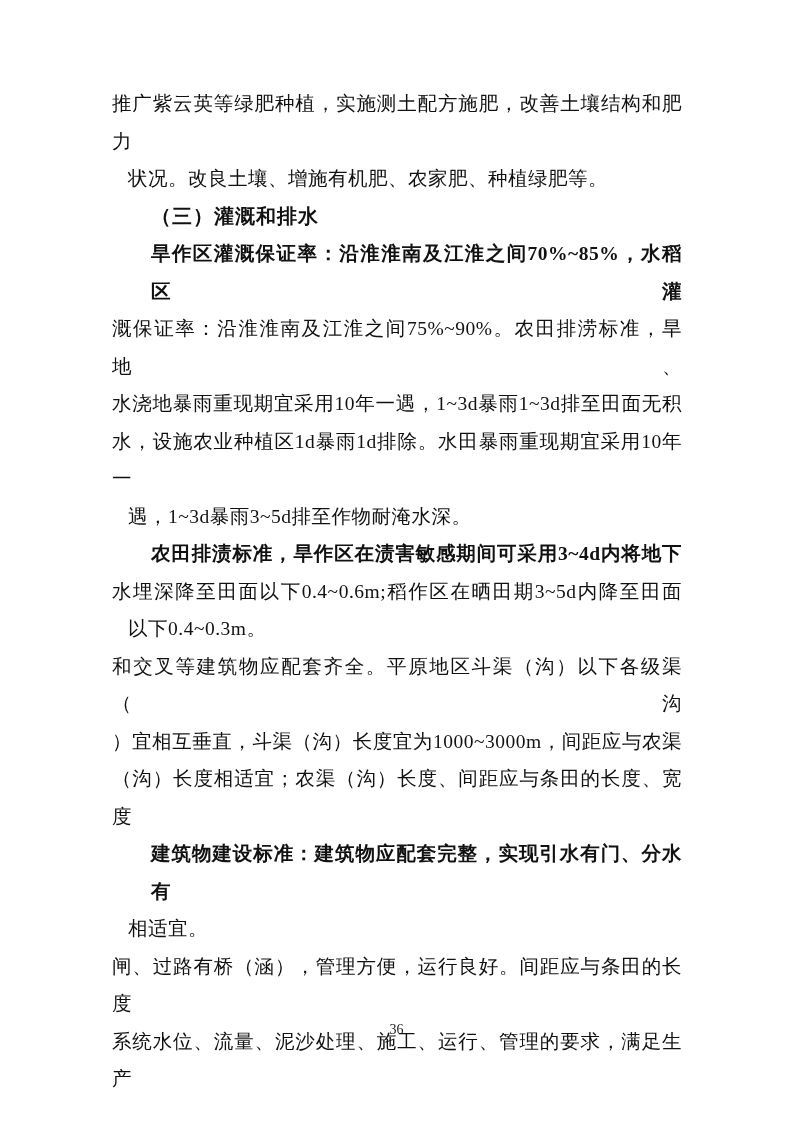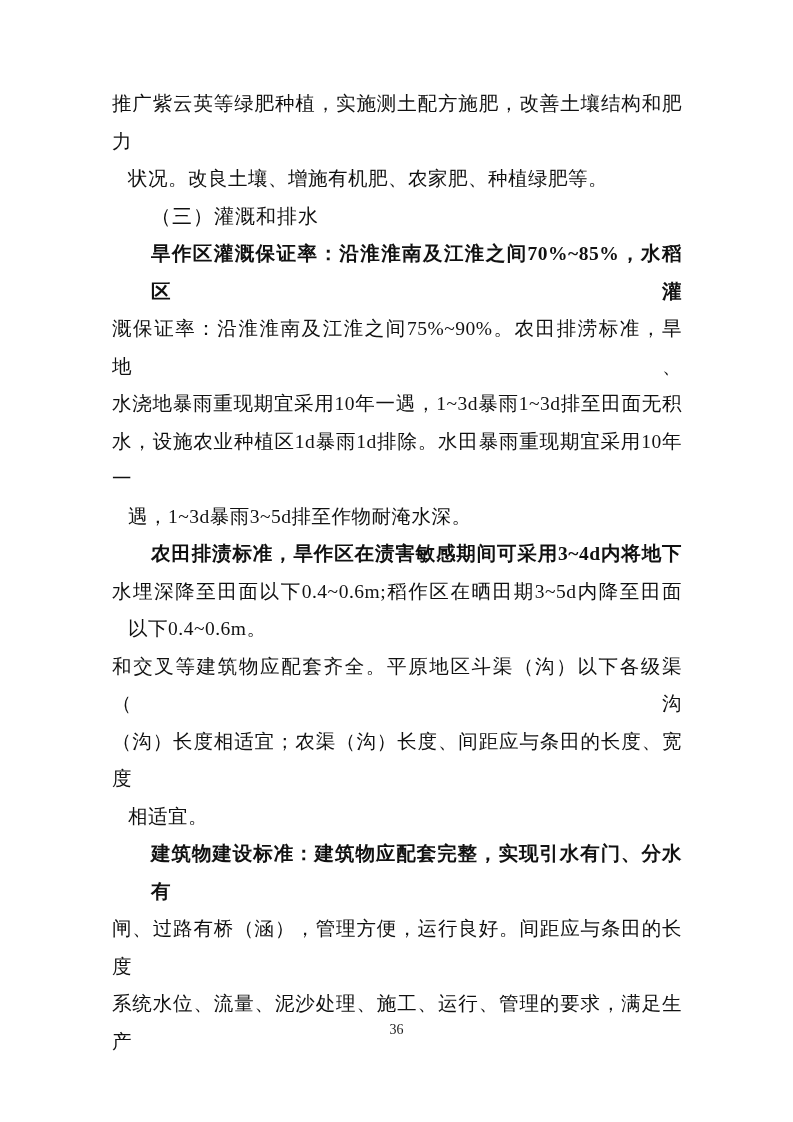--- a/index.html
+++ b/index.html
@@ -40,21 +40,21 @@
     text-align-last: left;
     margin-left: 16px;
   }
   .text-line.first-line {
     padding-left: 39px;
     font-weight: bold;
   }
   .section-heading {
     font-size: 20px;
     line-height: 37.5px;
-    font-weight: 400;
+    font-weight: 700;
     padding-left: 39px;
     letter-spacing: 1px;
     text-align: right;
     text-align-last: left;
   }
   .page-footer {
     position: absolute;
     left: 0;
     top: 1020px;
     width: 793px;
@@ -74,22 +74,23 @@
   <div class="text-line">推广紫云英等绿肥种植，实施测土配方施肥，改善土壤结构和肥力</div>
       <div class="text-line last-line">状况。改良土壤、增施有机肥、农家肥、种植绿肥等。</div>
       <div class="section-heading">（三）灌溉和排水</div>
       <div class="text-line first-line">旱作区灌溉保证率：沿淮淮南及江淮之间70%~85%，水稻区灌</div>
       <div class="text-line">溉保证率：沿淮淮南及江淮之间75%~90%。农田排涝标准，旱地、</div>
       <div class="text-line">水浇地暴雨重现期宜采用10年一遇，1~3d暴雨1~3d排至田面无积</div>
       <div class="text-line">水，设施农业种植区1d暴雨1d排除。水田暴雨重现期宜采用10年一</div>
       <div class="text-line last-line">遇，1~3d暴雨3~5d排至作物耐淹水深。</div>
       <div class="text-line first-line">农田排渍标准，旱作区在渍害敏感期间可采用3~4d内将地下</div>
       <div class="text-line">水埋深降至田面以下0.4~0.6m;稻作区在晒田期3~5d内降至田面</div>
-      <div class="text-line last-line">以下0.4~0.6m。</div>
+      <div class="text-line last-line">以下0.4~0.3m。</div>
       <div class="text-line">和交叉等建筑物应配套齐全。平原地区斗渠（沟）以下各级渠（沟</div>
+      <div class="text-line">）宜相互垂直，斗渠（沟）长度宜为1000~3000m，间距应与农渠</div>
       <div class="text-line">（沟）长度相适宜；农渠（沟）长度、间距应与条田的长度、宽度</div>
+      <div class="text-line first-line">建筑物建设标准：建筑物应配套完整，实现引水有门、分水有</div>
       <div class="text-line last-line">相适宜。</div>
-      <div class="text-line first-line">建筑物建设标准：建筑物应配套完整，实现引水有门、分水有</div>
       <div class="text-line">闸、过路有桥（涵），管理方便，运行良好。间距应与条田的长度</div>
       <div class="text-line">系统水位、流量、泥沙处理、施工、运行、管理的要求，满足生产</div>
     </div>
   <div class="page-footer">36</div>
 </div>
 
 </body></html>

